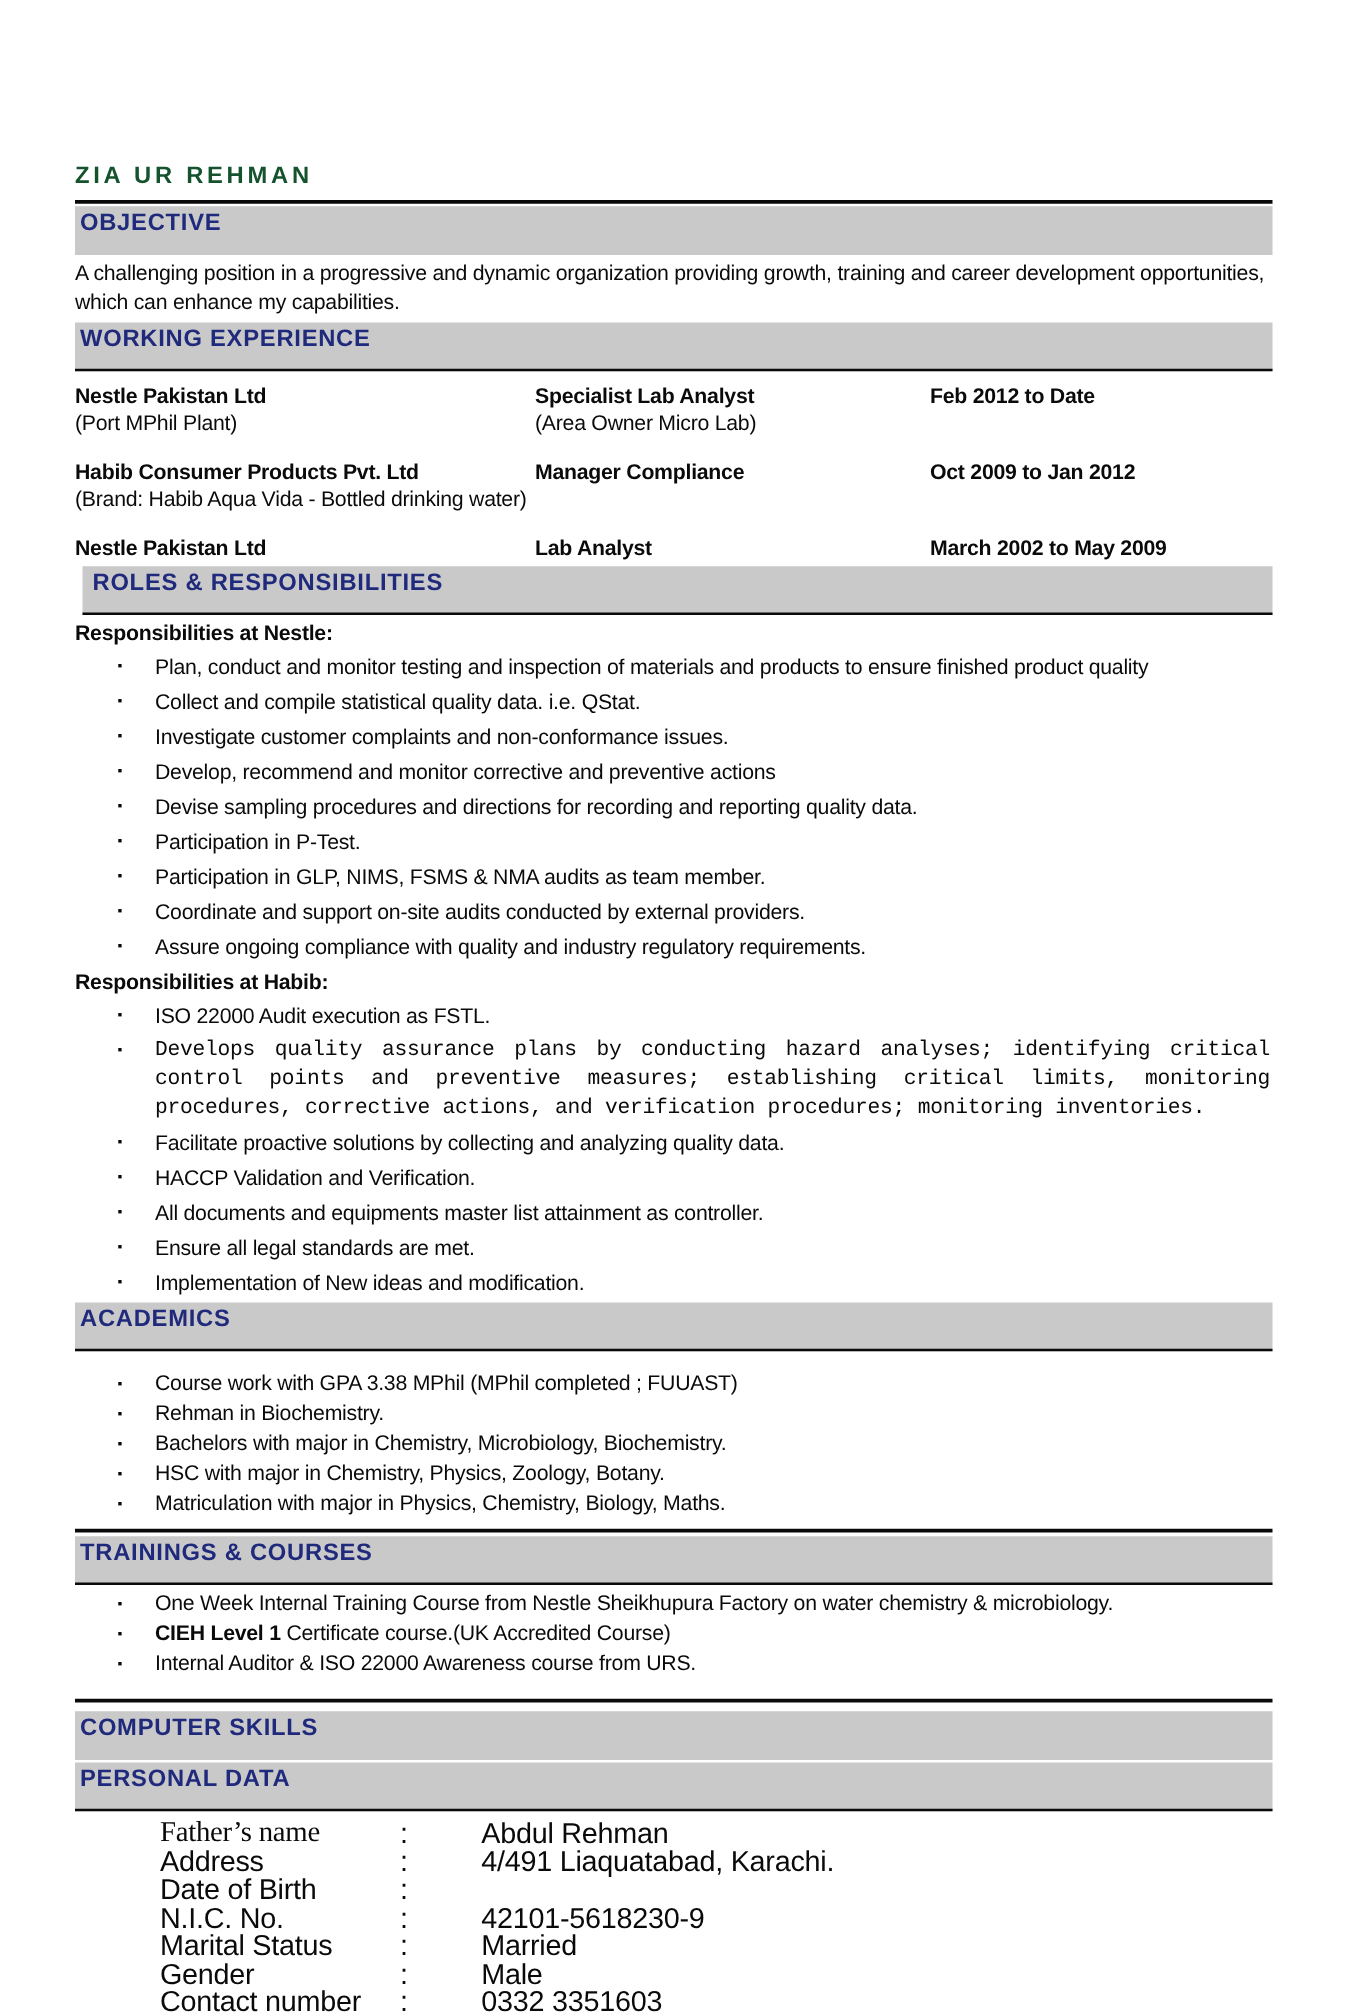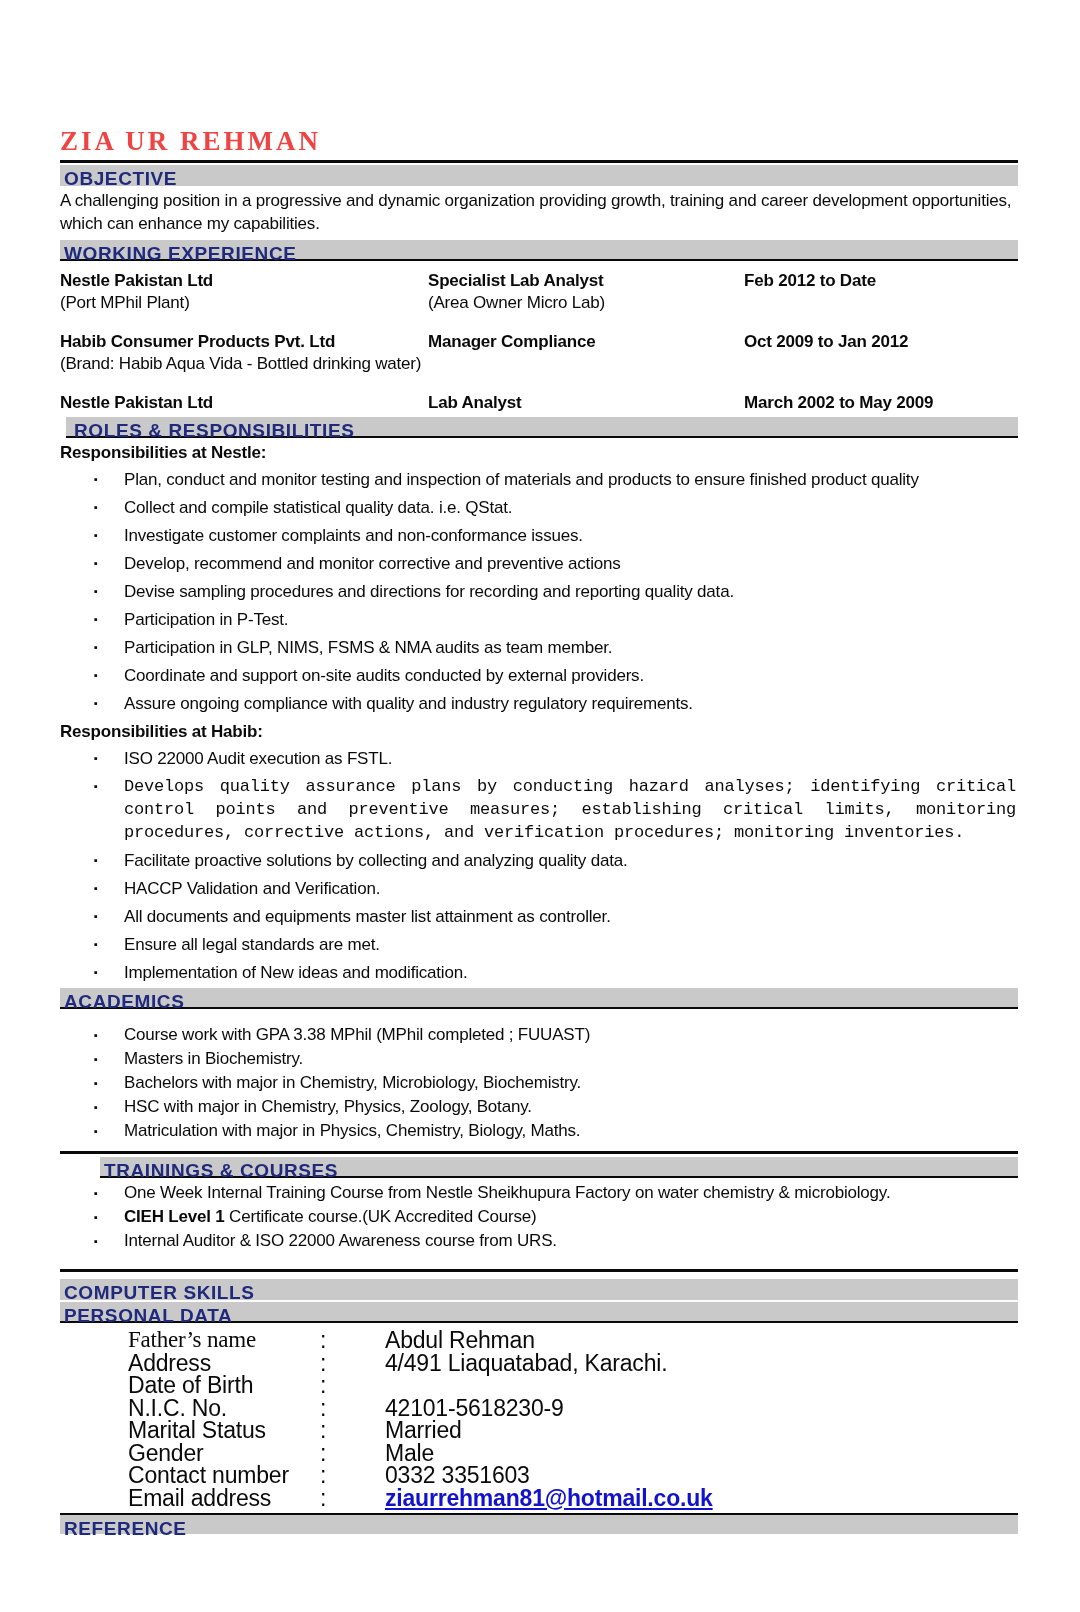--- a/index.html
+++ b/index.html
@@ -11,36 +11,36 @@
     margin: 0 auto;
     background: #ffffff;
     font-family: "Liberation Sans", sans-serif;
     color: #0a0a0a;
     padding: 126px 62px 0 60px;
     overflow: hidden;
     letter-spacing: -0.2px;
   }
   
   .person-name {
-    font-family: Liberation Serif, serif;
-    font-size: 27px;
+    font-family: Liberation Sans, sans-serif;
+    font-size: 19px;
     font-weight: bold;
-    color: #ef4444;
+    color: #14532d;
     letter-spacing: 3px;
     line-height: 30px;
   }
   .rule-name { border-top: 3px solid #0a0a0a; margin-top: 4px; }
   
   .bar {
     background: #c9c9c9;
     color: #202a7c;
     font-weight: bold;
     font-size: 19px;
     letter-spacing: 0.6px;
-    height: 21px;
+    height: 39px;
     line-height: 27px;
     padding-left: 4px;
     margin-top: 2px;
   }
   .bar.bottom-rule { border-bottom: 2px solid #0a0a0a; }
   .bar.top-rule { border-top: 2px solid #0a0a0a; }
   .bar.indent { margin-left: 6px; padding-left: 8px; }
   .rule-thick { border-top: 3px solid #0a0a0a; }
   
   .body-text { font-size: 17px; line-height: 23px; margin-top: 3px; }
@@ -196,38 +196,38 @@
     <span>ACADEMICS</span>
   </div>
   <div class="gap-md"></div>
   <div id="academics-list" class="list-tight">
       <div class="bullet-row">
         <span class="marker">▪</span>
         <span class="btext">Course work with GPA 3.38 MPhil (MPhil completed ; FUUAST)</span>
       </div>
       <div class="bullet-row">
         <span class="marker">▪</span>
-        <span class="btext">Masters in Biochemistry.</span>
+        <span class="btext">Rehman in Biochemistry.</span>
       </div>
       <div class="bullet-row">
         <span class="marker">▪</span>
         <span class="btext">Bachelors with major in Chemistry, Microbiology, Biochemistry.</span>
       </div>
       <div class="bullet-row">
         <span class="marker">▪</span>
         <span class="btext">HSC with major in Chemistry, Physics, Zoology, Botany.</span>
       </div>
       <div class="bullet-row">
         <span class="marker">▪</span>
         <span class="btext">Matriculation with major in Physics, Chemistry, Biology, Maths.</span>
       </div>
     </div>
 
   <div class="rule-thick" style="margin-top:8px;"></div>
-  <div class="bar bottom-rule" style="margin-top:3px;margin-left:40px;">
+  <div class="bar bottom-rule" style="margin-top:3px;">
     <span>TRAININGS &amp; COURSES</span>
   </div>
   <div id="trainings-list" class="list-tight" style="margin-top:3px;">
       <div class="bullet-row">
         <span class="marker">▪</span>
         <span class="btext">One Week Internal Training Course from Nestle Sheikhupura Factory on water chemistry &amp;  microbiology.</span>
       </div>
       <div class="bullet-row">
         <span class="marker">▪</span>
         <span class="btext"><b>CIEH Level 1</b> Certificate course.(UK Accredited Course)</span>

